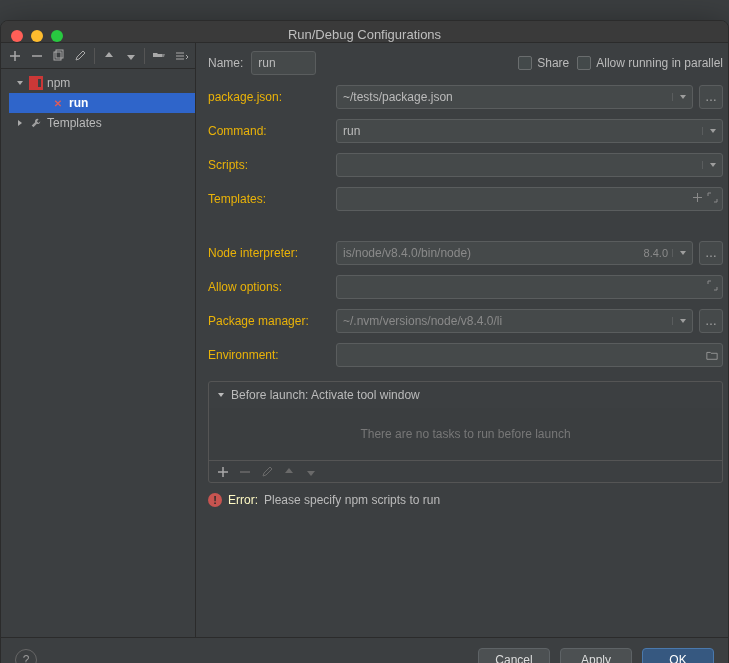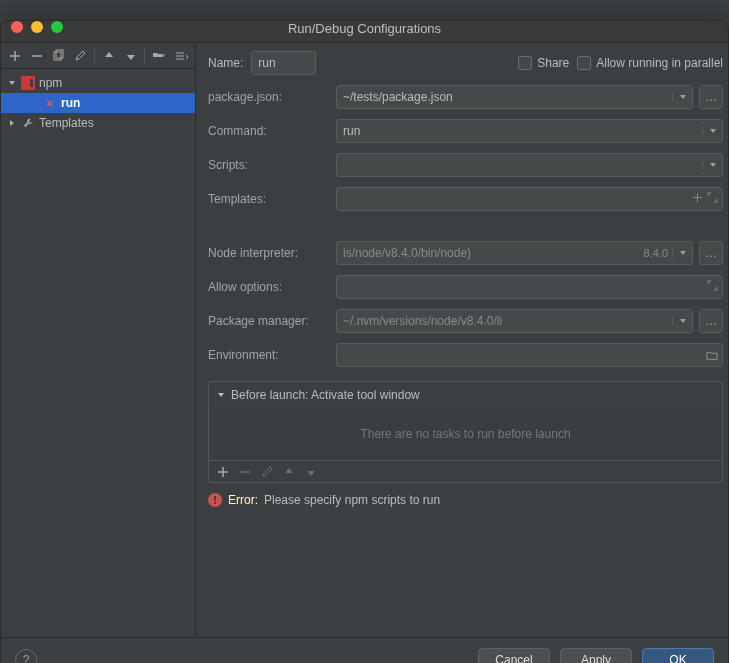--- a/index.html
+++ b/index.html
@@ -1,43 +1,43 @@
 <!DOCTYPE html>
 <html><head>
 <meta charset="utf-8">
 <style>
   * { box-sizing: border-box; margin: 0; padding: 0; font-family: -apple-system, "Helvetica Neue", Arial, sans-serif; font-size: 12px; }
   body { background: #3c3f41; color: #bbbbbb; }
   .dialog { width: 729px; height: 663px; background: #3c3f41; border: 1px solid #2b2b2b; border-radius: 8px; overflow: hidden; display: flex; flex-direction: column; box-shadow: 0 10px 40px rgba(0,0,0,.5); margin: 20px auto; }
-  .titlebar { height: 22px; background: #3a3a3a; display: flex; align-items: flex-start; position: relative; border-bottom: 1px solid #2b2b2b; }
+  .titlebar { height: 22px; background: #3a3a3a; display: flex; align-items: flex-end; position: relative; border-bottom: 1px solid #2b2b2b; }
   .traffic { display: flex; gap: 8px; padding-left: 10px; }
   .traffic .dot { width: 12px; height: 12px; border-radius: 50%; }
   .title { position: absolute; left: 0; right: 0; text-align: center; color: #bfbfbf; font-size: 13px; pointer-events: none; }
   .content { flex: 1; display: flex; flex-direction: column; }
   .top { flex: 1; display: flex; border-bottom: 1px solid #2b2b2b; }
   .sidebar { width: 195px; display: flex; flex-direction: column; border-right: 1px solid #2b2b2b; }
   .toolbar { height: 26px; display: flex; align-items: center; gap: 2px; padding: 0 4px; border-bottom: 1px solid #2b2b2b; }
   .tb-btn { width: 20px; height: 20px; display: flex; align-items: center; justify-content: center; color: #a9a9a9; border-radius: 3px; }
   .tb-btn svg { width: 14px; height: 14px; }
   .tb-sep { width: 1px; height: 16px; background: #555; margin: 0 2px; }
-  .tree { flex: 1; padding: 4px 0; overflow: auto; }
+  .tree { flex: 1; padding: 4px 0; overflow: auto; margin-left: 8px; }
   .tree-row { display: flex; align-items: center; height: 20px; padding-left: 6px; gap: 4px; }
   .tree-row.sel { background: #2f65ca; color: #ffffff; }
   .tree-arrow { width: 10px; display: flex; justify-content: center; color: #aaaaaa; }
   .tree-arrow svg { width: 8px; height: 8px; }
   .node-icon { width: 14px; height: 14px; display: flex; align-items: center; justify-content: center; }
   .main { flex: 1; display: flex; flex-direction: column; padding: 8px 5px 0 12px; overflow: hidden; }
   .row1 { display: flex; align-items: center; gap: 8px; margin-bottom: 10px; }
   .row1 .lbl { color: #bbbbbb; }
   .txt { background: #45494a; border: 1px solid #5a5d5e; color: #bbbbbb; height: 24px; padding: 0 6px; border-radius: 3px; }
   .txt.small { width: 65px; }
   .chk { display: flex; align-items: center; gap: 5px; color: #bbbbbb; }
   .chkbox { width: 14px; height: 14px; border: 1px solid #6a6d6e; border-radius: 2px; background: #43494a; }
   .form { display: grid; grid-template-columns: 118px 1fr; row-gap: 10px; column-gap: 10px; align-items: center; }
-  .form .lbl { color: #a3a3a3; }
+  .form .lbl { color: #eab308; }
   .field-wrap { display: flex; gap: 6px; align-items: flex-start; }
   .combo { flex: 1; display: flex; align-items: center; background: #45494a; border: 1px solid #5a5d5e; border-radius: 3px; height: 24px; overflow: hidden; }
   .combo .cv { flex: 1; padding: 0 6px; color: #8a8a8a; white-space: nowrap; overflow: hidden; text-overflow: ellipsis; }
   .combo .cv.strong { color: #bbbbbb; }
   .combo .dd { width: 20px; display: flex; align-items: center; justify-content: center; border-left: 1px solid #5a5d5e; color: #9e9e9e; }
   .combo .badge { color: #8a8a8a; padding-right: 4px; font-size: 11px; }
   .icon-btn { width: 24px; height: 24px; display: flex; align-items: center; justify-content: center; background: #45494a; border: 1px solid #5a5d5e; border-radius: 3px; color: #a9a9a9; }
   .expandable { position: relative; }
   .mini-icons { position: absolute; right: 4px; top: 0; bottom: 0; display: flex; align-items: center; gap: 4px; color: #8a8a8a; }
   .mini-icons svg { width: 11px; height: 11px; }

